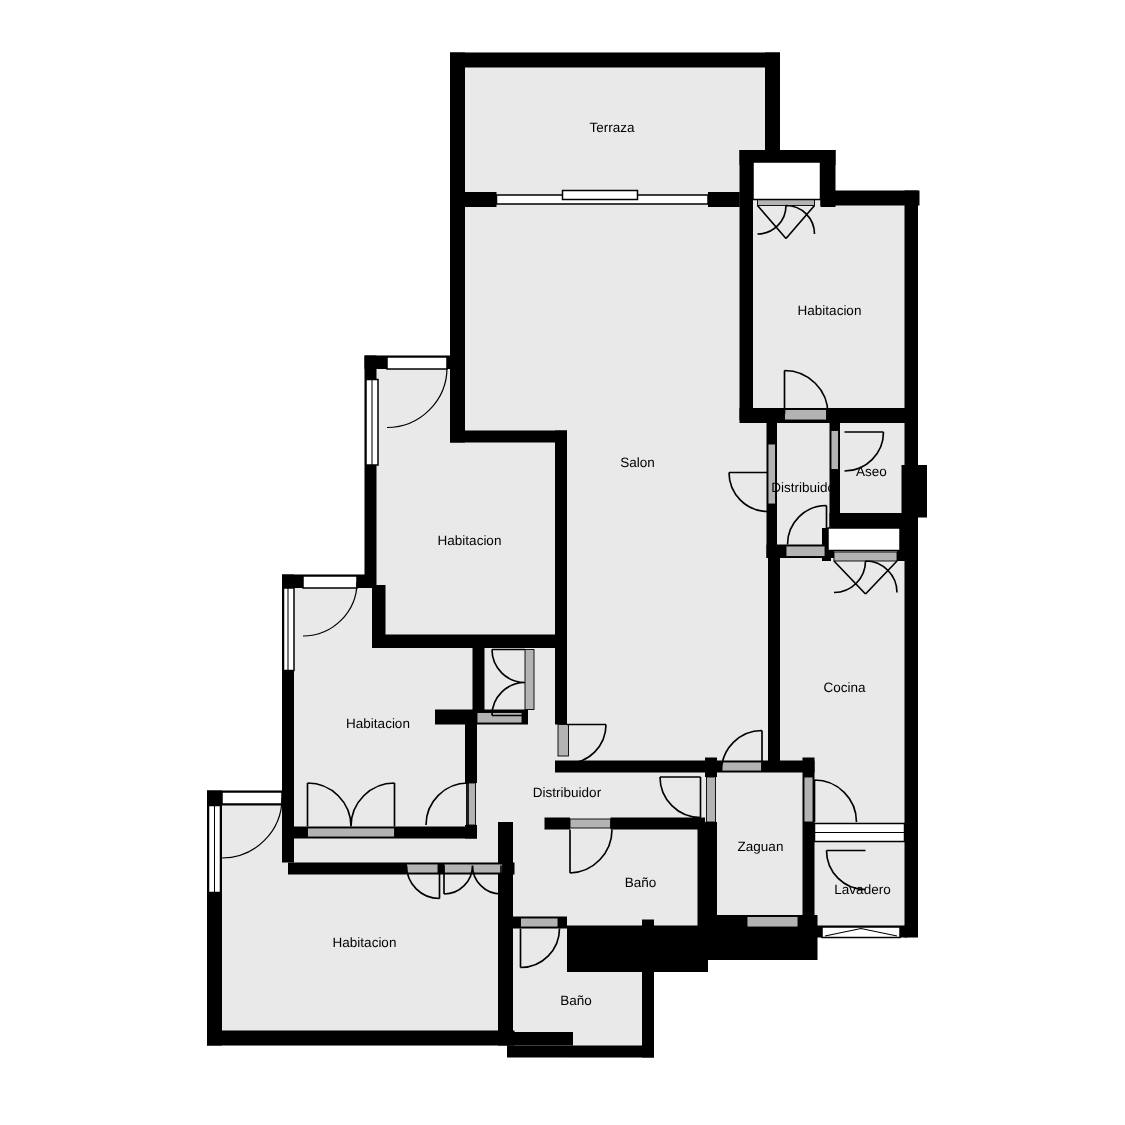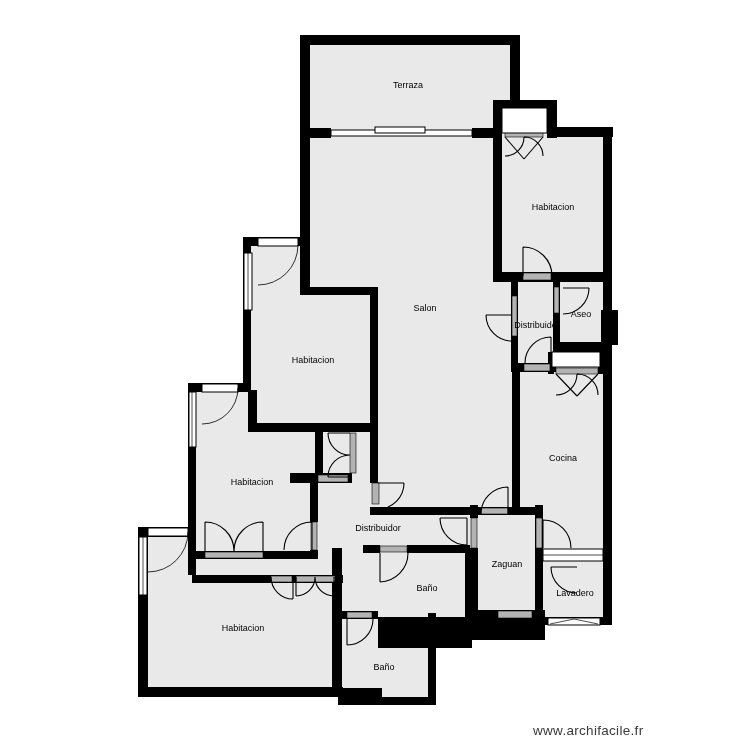--- a/index.html
+++ b/index.html
@@ -180,14 +180,13 @@
     <text class="room-label" x="252" y="485">Habitacion</text>
     <text class="room-label" x="378" y="531">Distribuidor</text>
     <text class="room-label" x="507" y="567">Zaguan</text>
     <text class="room-label" x="575" y="596">Lavadero</text>
     <text class="room-label" x="427" y="591">Baño</text>
     <text class="room-label" x="243" y="631">Habitacion</text>
     <text class="room-label" x="384" y="670">Baño</text>
   </g>
 </svg>
 
-<div class="watermark">www.archifacile.fr</div>
 </div>
 
 </body></html>

